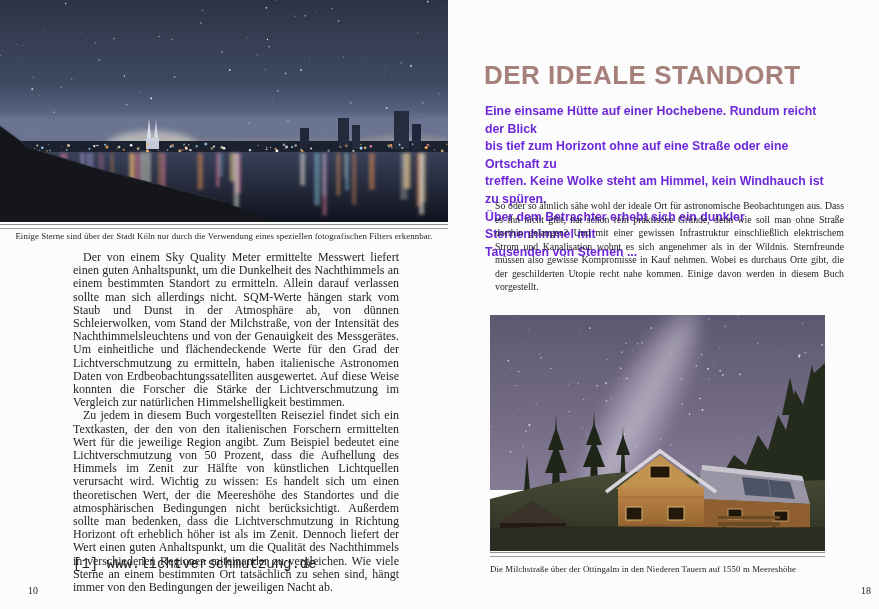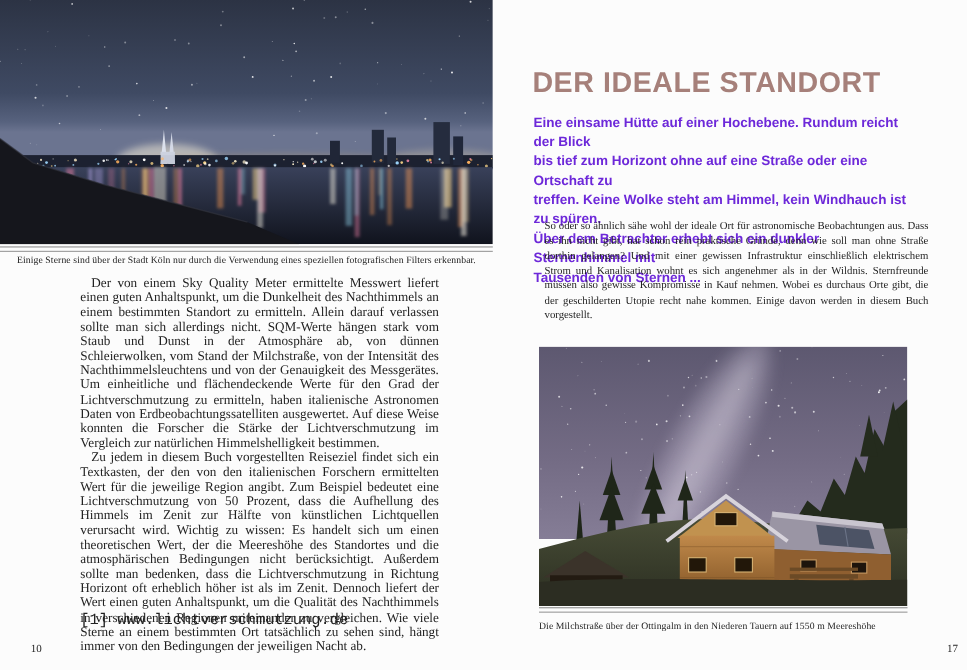--- a/index.html
+++ b/index.html
@@ -532,15 +532,15 @@
           </g>
         </g>
 
         <path d="M0,214 C80,208 200,214 335,212 L335,236 L0,236 Z" fill="#2c2d22"></path>
       </svg>
     </figure>
 
     <div class="rule rule-right"></div>
     <figcaption class="caption caption-right">Die Milchstraße über der Ottingalm in den Niederen Tauern auf 1550 m Meereshöhe</figcaption>
 
-    <div class="page-number page-number-right">17</div>
+    <div class="page-number page-number-right">18</div>
   </section>
 </div>
 
 </body></html>

